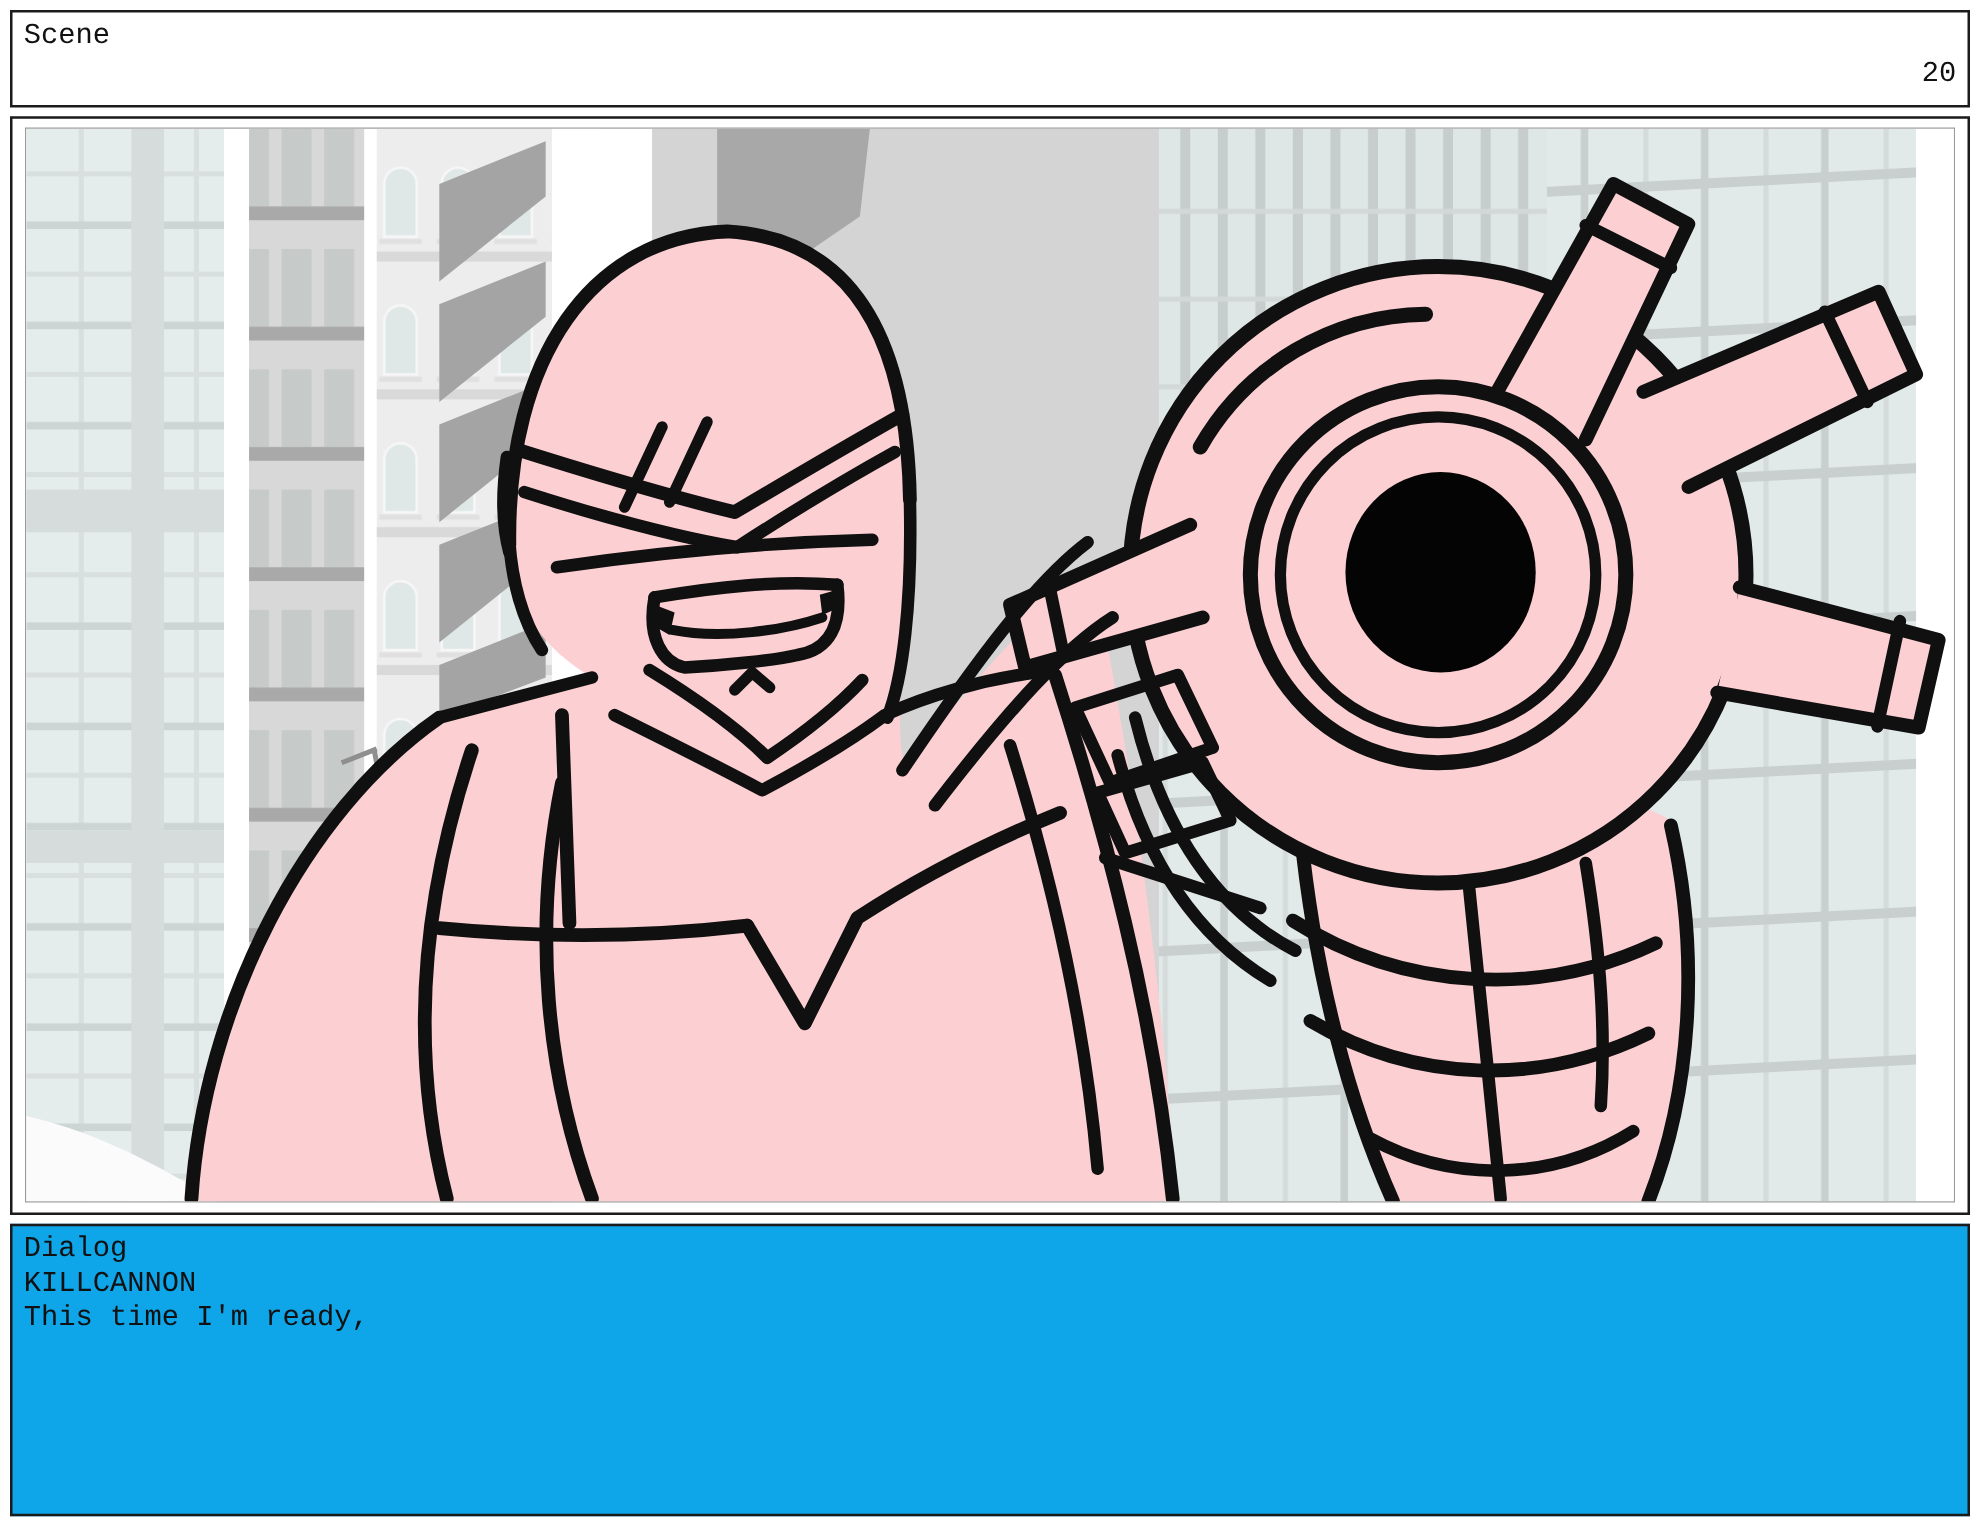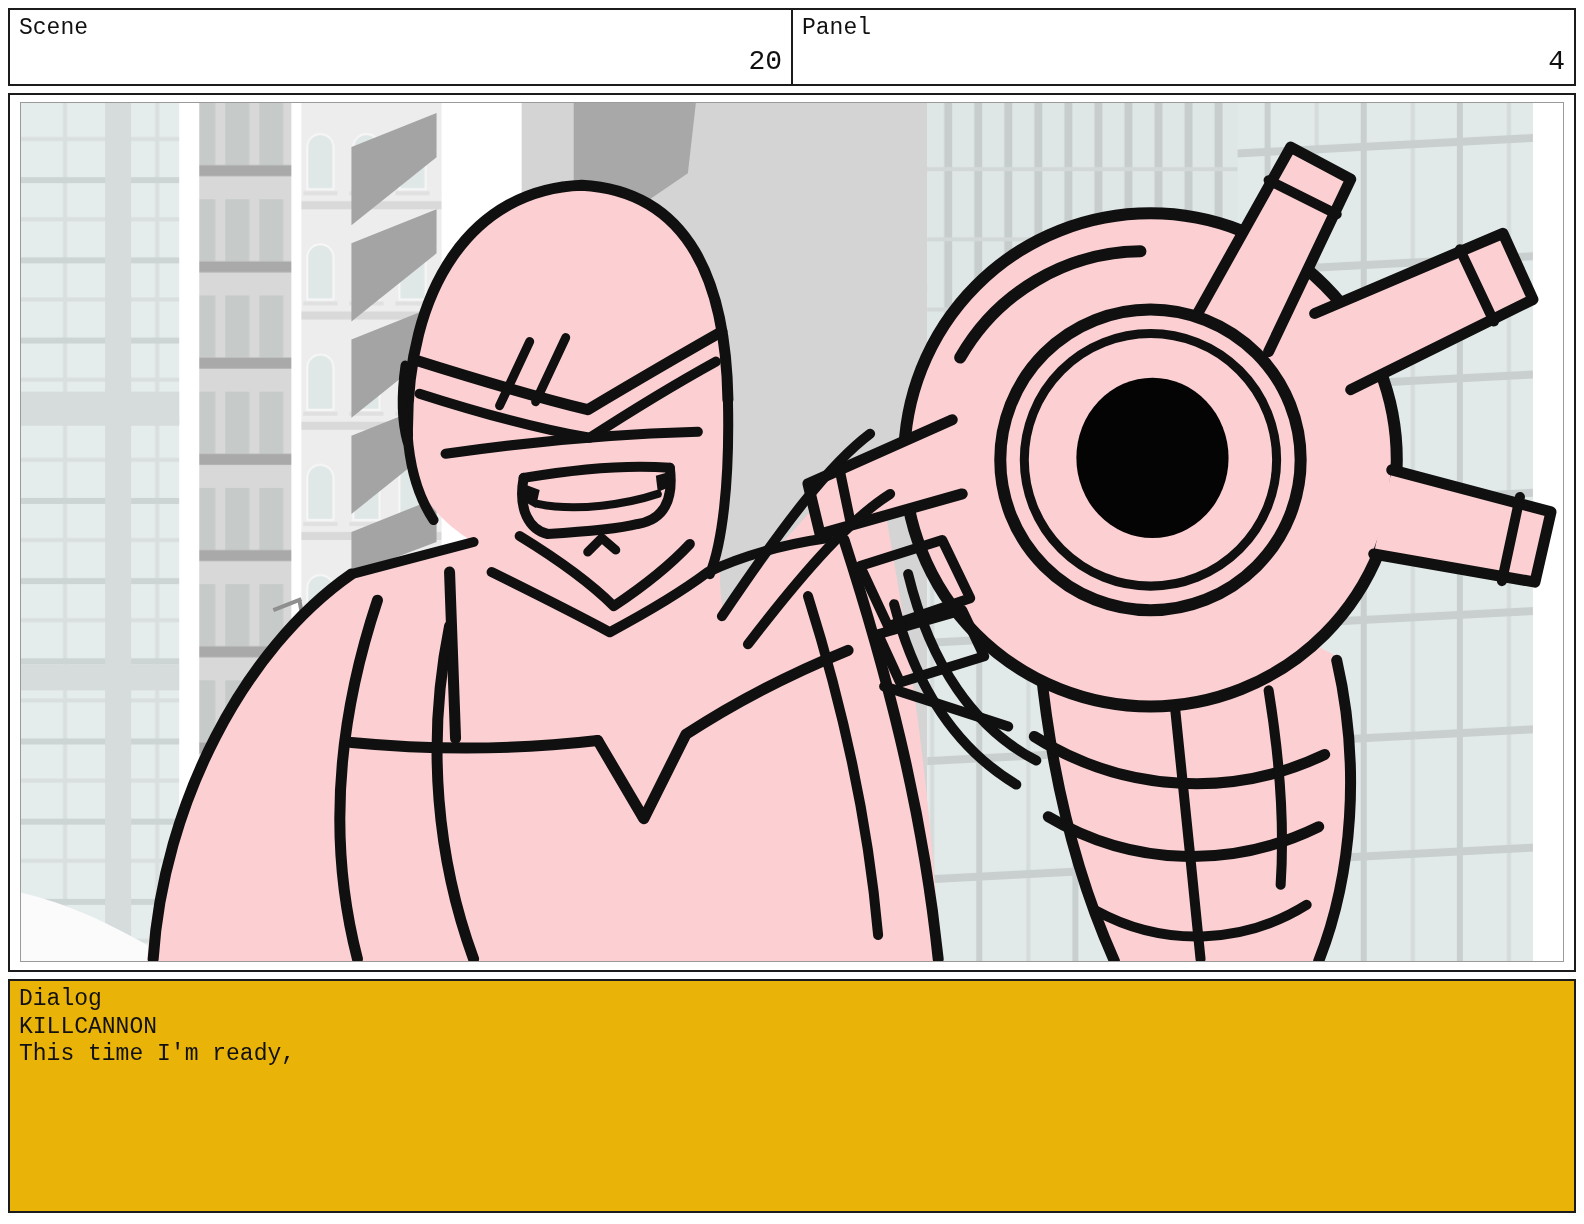--- a/index.html
+++ b/index.html
@@ -6,46 +6,42 @@
   body{
     width:1584px;height:1224px;position:relative;overflow:hidden;
     font-family:"Liberation Mono","DejaVu Sans Mono",monospace;
     color:#111;
   }
   
   .infobar{position:absolute;left:8px;top:8px;width:1568px;height:78px;display:flex;}
   .cell{flex:1 1 0;border:2px solid #1b1b1b;position:relative;background:#fff;}
   .cell + .cell{margin-left:-2px;}
   .cell .lbl{position:absolute;left:9px;top:5px;font-size:23px;}
-  .cell .val{position:absolute;right:9px;top:36px;font-size:28px;}
+  .cell .val{position:absolute;right:9px;top:36px;font-size:23px;}
   
   .imgpanel{position:absolute;left:8px;top:93px;width:1564px;height:875px;border:2px solid #1b1b1b;background:#fff;}
   .art{position:absolute;left:10px;top:7px;width:1542px;height:858px;border:1px solid #9a9a9a;display:block;background:#fff;}
   
-  .dialogbox{position:absolute;left:8px;top:979px;width:1564px;height:230px;border:2px solid #1b1b1b;background:#eab308;}
+  .dialogbox{position:absolute;left:8px;top:979px;width:1564px;height:230px;border:2px solid #1b1b1b;background:#0ea5e9;}
   .dialogbox .lbl{position:absolute;left:9px;top:5px;font-size:23px;}
   .dlg-line1{position:absolute;left:9px;top:33px;font-size:23px;text-align:right;}
   .dlg-line2{position:absolute;left:9px;top:60px;font-size:23px;}
   
   .pink{fill:var(--figure-fill,#fccfd2);}
   .ink{stroke:var(--ink,#101010);fill:none;stroke-linecap:round;stroke-linejoin:round;}
   .inkfill{fill:var(--ink,#101010);stroke:none;}
   .w8{stroke-width:8;} .w9{stroke-width:9;} .w10{stroke-width:10;} .w11{stroke-width:11;} .w12{stroke-width:12;}
 </style>
 </head>
 <body>
 
 <div class="infobar">
   <div class="cell">
     <span class="lbl">Scene</span>
     <span class="val">20</span>
-  </div>
-  <div class="cell">
-    <span class="lbl">Panel</span>
-    <span class="val">4</span>
   </div>
 </div>
 
 <div class="imgpanel">
   <svg class="art" viewBox="0 0 1540 856" preserveAspectRatio="none" xmlns="http://www.w3.org/2000/svg">
     <defs>
       <pattern id="pA" width="92" height="80" patternUnits="userSpaceOnUse">
         <rect width="92" height="80" fill="#e5ecec"></rect>
         <rect x="42" width="4" height="80" fill="#d9dede"></rect>
         <rect y="34" width="92" height="4" fill="#d9dede"></rect>

